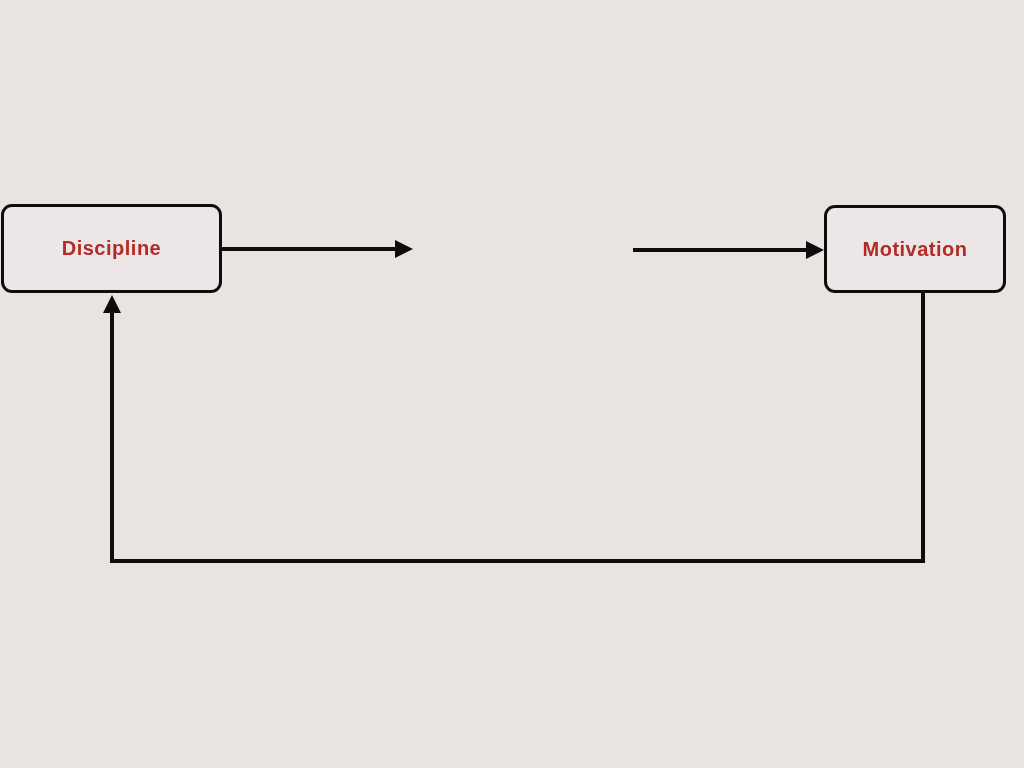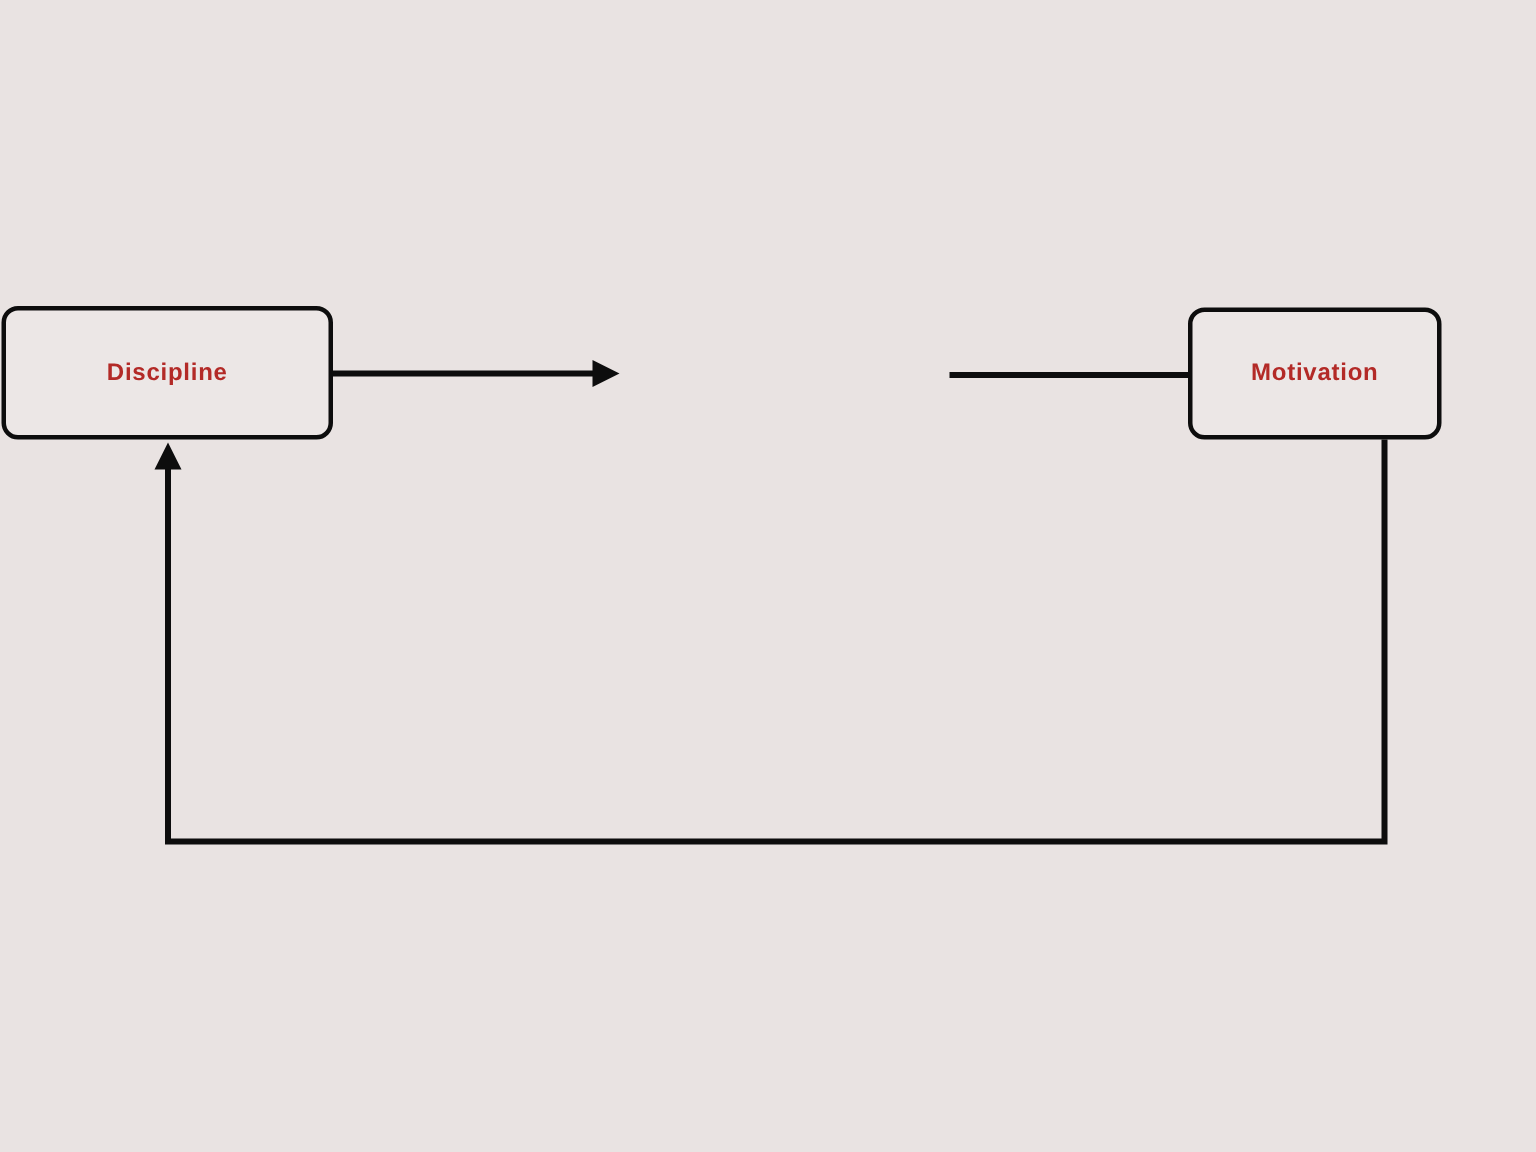--- a/index.html
+++ b/index.html
@@ -25,27 +25,27 @@
   .node{
     position:absolute;
     box-sizing:border-box;
     background:var(--node-fill);
     border:3.5px solid var(--stroke);
     border-radius:11px;
     display:flex;align-items:center;justify-content:center;
   }
   .node-label{
     color:var(--label);
-    font-size:16px;
+    font-size:20px;
     font-weight:bold;
     letter-spacing:0.5px;
   }
   #node-discipline{left:1px;  top:204px; width:221px; height:89px;}
   #node-results   {left:413px;top:205px; width:220px; height:88px;}
-  #node-motivation{left:792px;top:205px; width:169px; height:88px;text-align:right;}
+  #node-motivation{left:824px;top:205px; width:182px; height:88px;text-align:right;}
 </style>
 </head>
 <body>
 
 <div class="canvas">
 
   <svg class="edges-layer" width="1024" height="768" viewBox="0 0 1024 768" aria-hidden="true">
 
     <g>
       <line x1="222" y1="249" x2="400" y2="249" style="stroke:var(--stroke);stroke-width:4"></line>

